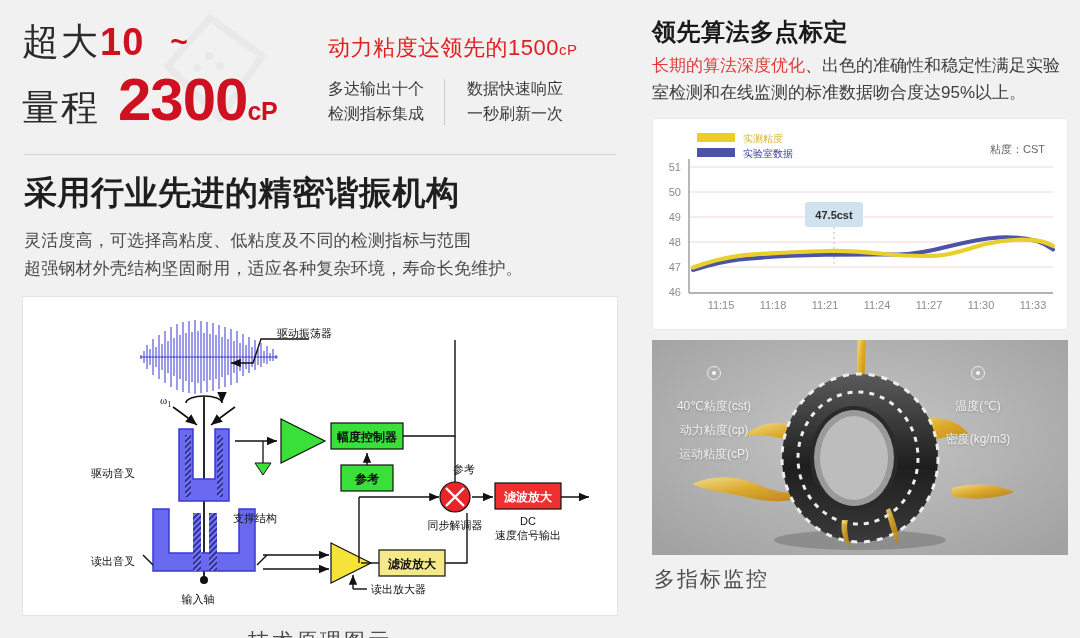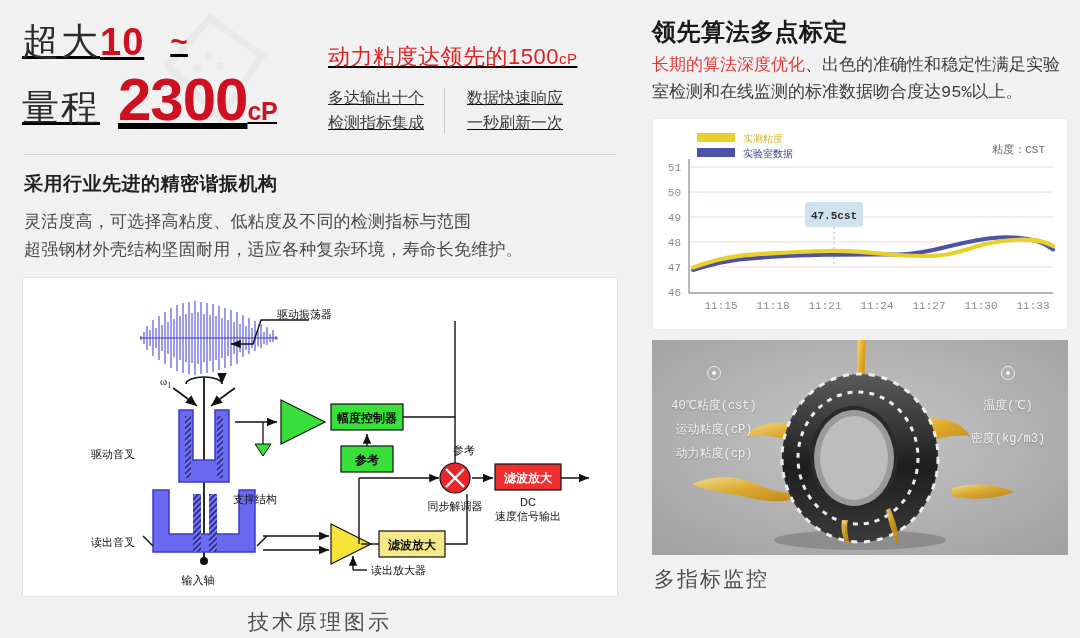--- a/index.html
+++ b/index.html
@@ -6,29 +6,29 @@
   html, body {
     width: 1080px; height: 638px;
     font-family: "Liberation Sans", "DejaVu Sans", sans-serif;
     background: #f2f2f2;
     overflow: hidden;
   }
   .page { position: relative; width: 1080px; height: 638px; background: #f1f1f1; display: flex; }
 
   
   .left-col { position: relative; width: 640px; height: 638px; }
-  .right-col { position: relative; width: 440px; height: 464px; font-family: Liberation Mono, monospace; }
+  .right-col { position: relative; width: 440px; height: 464px; }
 
   
   .hero { position: relative; padding: 14px 0 0 22px; height: 148px; overflow: hidden; }
   .hero-watermark {
     position: absolute; left: 150px; top: 6px; width: 130px; height: 128px;
     opacity: .5; pointer-events: none;
   }
-  .hero-inner { position: relative; display: flex; align-items: flex-end; text-decoration: underline; }
+  .hero-inner { position: relative; display: flex; align-items: center; }
   .hero-left { width: 290px; }
   .hero-cn { font-size: 37px; color: #2b2b2b; letter-spacing: 2px; line-height: 1.08;
              font-family: "Liberation Sans", "DejaVu Sans", sans-serif; }
   .hero-row1 { display: flex; align-items: center; height: 56px; }
   .hero-row2 { display: flex; align-items: baseline; height: 66px; }
   .num-small { color: #cf1020; font-size: 38px; font-weight: bold; letter-spacing: 1px; }
   .tilde { color: #cf1020; font-size: 30px; font-weight: bold; margin-left: 26px; }
   .num-big { color: #cf1020; font-size: 60px; font-weight: bold; margin-left: 18px; letter-spacing: -1px; line-height: 1; }
   .unit-big { color: #cf1020; font-size: 25px; font-weight: bold; letter-spacing: -.5px; }
   .hero-right { padding-left: 16px; padding-top: 10px; }
@@ -36,21 +36,21 @@
   .hero-headline .sub { font-size: 15px; }
   .hero-cols { display: flex; margin-top: 14px; align-items: stretch; }
   .hero-cell { font-size: 16px; color: #3a3a3a; line-height: 1.55; white-space: nowrap; }
   .hero-cell.second { padding-left: 22px; }
   .hero-divider { width: 1px; background: #c9c9c9; margin: 2px 0 2px 20px; }
 
   .hrule { height: 1px; background: #d5d5d5; margin: 6px 24px 0 24px; }
 
   
   .sec { padding: 16px 24px 0 24px; }
-  .sec-title { font-size: 19px; font-weight: bold; color: #1f1f1f; letter-spacing: .5px; }
+  .sec-title { font-size: 33px; font-weight: bold; color: #1f1f1f; letter-spacing: .5px; }
   .sec-body { margin-top: 11px; font-size: 17px; color: #4a4a4a; line-height: 1.62; letter-spacing: .2px; }
 
   
   .diagram-card {
     margin: 14px 22px 0 22px; height: 320px; background: #fff;
     border: 1px solid #e3e3e3; position: relative; overflow: hidden;
   }
   .caption { text-align: center; font-size: 21px; color: #4d4d4d; letter-spacing: 3px; margin-top: 11px; }
 
   
@@ -391,26 +391,26 @@
           <ellipse cx="-6" cy="0" rx="34" ry="42" fill="#bdbdbd"></ellipse>
         </g>
 
         <path d="M190 180 C188 192 192 202 198 206 C196 196 194 188 196 180Z" fill="url(#oil)" opacity=".85"></path>
         <path d="M238 168 C244 182 248 196 246 206 C240 194 236 180 234 170Z" fill="url(#oil)" opacity=".85"></path>
       </svg>
 
       <div class="metric-col" style="left:2px">
         <div class="metric-dot"></div>
         <div class="metric-line">40℃粘度(cst)</div>
+        <div class="metric-line">动力粘度(cp)</div>
         <div class="metric-line">运动粘度(cP)</div>
-        <div class="metric-line">动力粘度(cp)</div>
       </div>
 
 
-      <div class="metric-col" style="left:296px">
+      <div class="metric-col" style="left:266px">
         <div class="metric-dot"></div>
         <div class="metric-line">温度(℃)</div>
         <div class="metric-line sp">密度(kg/m3)</div>
       </div>
     </div>
 
     <div class="photo-caption">多指标监控</div>
   </div>
 </div>
 

